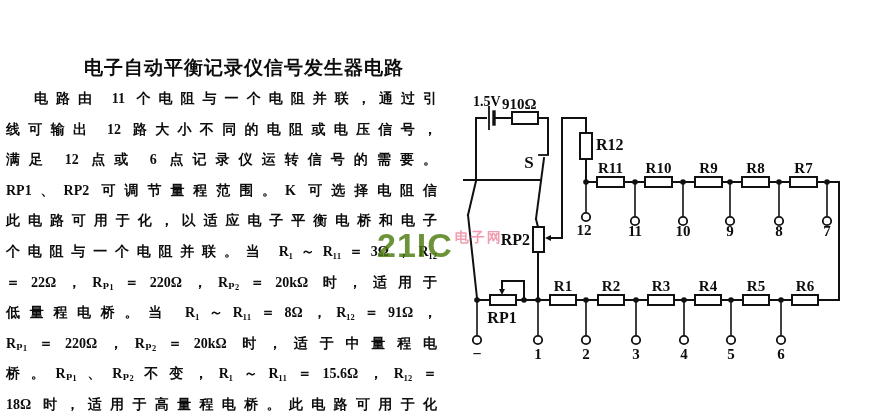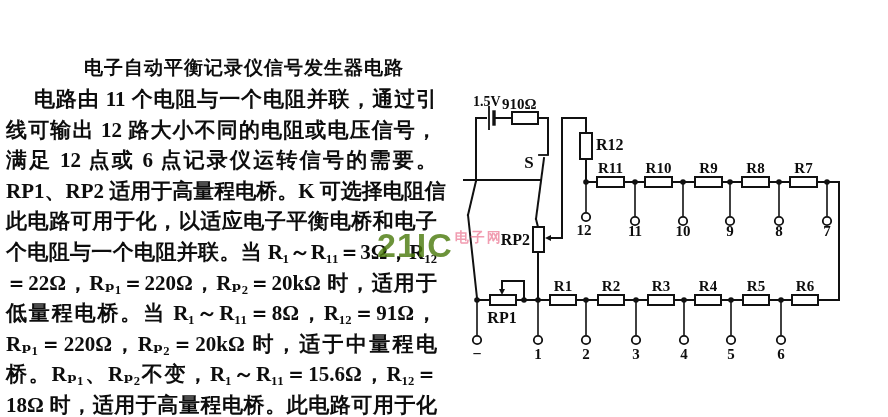--- a/index.html
+++ b/index.html
@@ -2,21 +2,21 @@
 <html><head>
 <meta charset="utf-8">
 <style>
   html,body{margin:0;padding:0;background:#fff;}
   .page{position:relative;width:888px;height:417px;background:#ffffff;overflow:hidden;
         font-family:"Liberation Serif","DejaVu Serif",serif;color:#111;margin-top:45px;}
   .text-col{position:absolute;left:6px;top:10px;width:431px;z-index:2;}
   .article-title{font-family:"Liberation Sans","DejaVu Sans",sans-serif;
         font-weight:700;font-size:19px;line-height:26px;letter-spacing:1px;
         padding-left:78px;white-space:nowrap;margin-bottom:3px;color:#0d0d0d;}
-  .bodyline{font-size:21px;font-weight:600;line-height:30.6px;color:#0d0d0d;
+  .bodyline{font-size:14px;font-weight:600;line-height:30.6px;color:#0d0d0d;
         text-align:justify;text-align-last:justify;white-space:nowrap;}
   .bodyline.first{text-indent:28px;}
   .bodyline.last{text-align-last:left;white-space:normal;}
   .circuit-svg{position:absolute;left:0;top:0;z-index:1;}
   .circuit-svg text{font-family:"Liberation Serif","DejaVu Serif",serif;}
   .watermark{position:absolute;left:377px;top:183px;z-index:3;opacity:.82;
         pointer-events:none;font-family:"Liberation Sans","DejaVu Sans",sans-serif;}
   .wm-row1{display:flex;align-items:flex-start;line-height:1;}
   .wm-brand{font-size:34px;font-weight:700;color:#4d7c0f;letter-spacing:1px;}
   .wm-site{font-size:14px;font-weight:700;color:#ee88a0;margin-left:2px;margin-top:2px;letter-spacing:2px;}
@@ -26,21 +26,21 @@
 </head>
 <body>
 
 <div class="page">
 
   <div class="text-col">
     <div class="article-title">电子自动平衡记录仪信号发生器电路</div>
     <div class="bodyline first">电路由 11 个电阻与一个电阻并联，通过引</div>
     <div class="bodyline">线可输出 12 路大小不同的电阻或电压信号，</div>
     <div class="bodyline">满足 12 点或 6 点记录仪运转信号的需要。</div>
-    <div class="bodyline">RP1、RP2 适用于高量程电桥。K 可选择电阻信</div>
+    <div class="bodyline">RP1、RP2 可调节量程范围。K 可选择电阻信</div>
     <div class="bodyline">此电路可用于化，以适应电子平衡电桥和电子</div>
     <div class="bodyline">个电阻与一个电阻并联。当 R₁～R₁₁＝3Ω，R₁₂</div>
     <div class="bodyline">＝22Ω，Rₚ₁＝220Ω，Rₚ₂＝20kΩ 时，适用于</div>
     <div class="bodyline">低量程电桥。当 R₁～R₁₁＝8Ω，R₁₂＝91Ω，</div>
     <div class="bodyline">Rₚ₁＝220Ω，Rₚ₂＝20kΩ 时，适于中量程电</div>
     <div class="bodyline">桥。Rₚ₁、Rₚ₂不变，R₁～R₁₁＝15.6Ω，R₁₂＝</div>
     <div class="bodyline">18Ω 时，适用于高量程电桥。此电路可用于化</div>
   </div>
 
   <svg id="circuit-svg" class="circuit-svg" width="888" height="417" viewBox="0 0 888 417">

